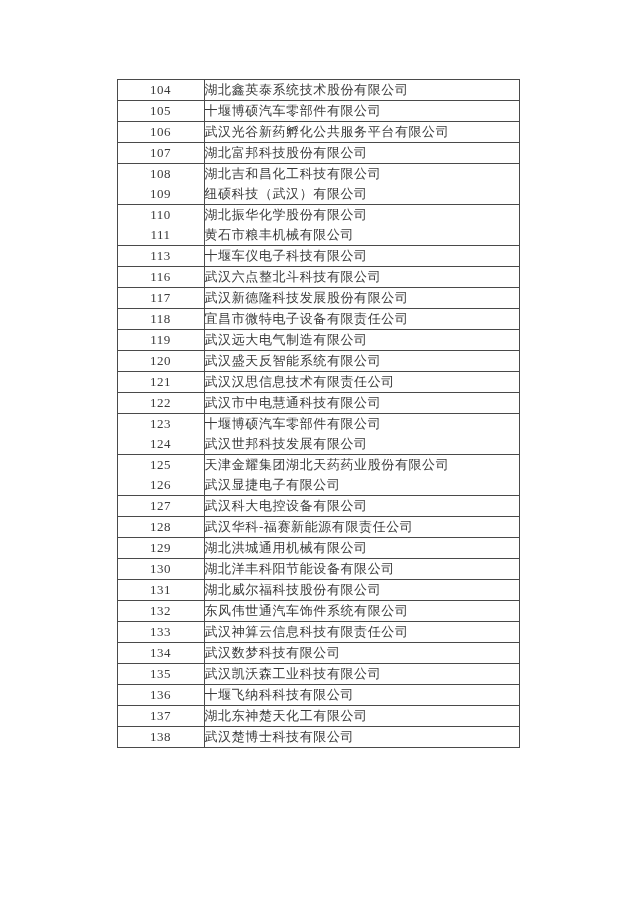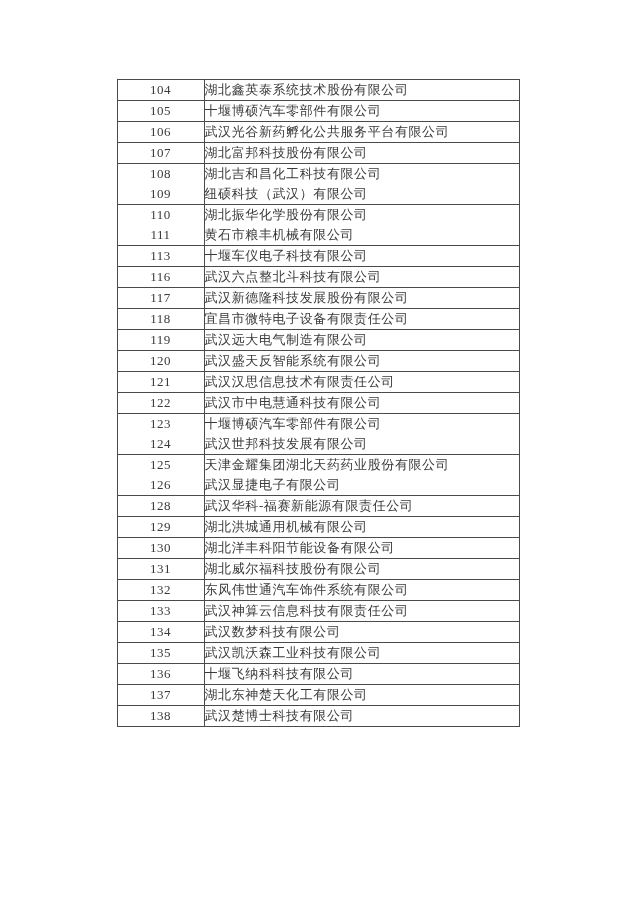--- a/index.html
+++ b/index.html
@@ -123,20 +123,24 @@
         </tr>
         <tr class="no-bottom">
           <td class="num-cell">125</td>
           <td class="name-cell">天津金耀集团湖北天药药业股份有限公司</td>
         </tr>
         <tr class="no-top">
           <td class="num-cell">126</td>
           <td class="name-cell">武汉显捷电子有限公司</td>
         </tr>
         <tr>
+          <td class="num-cell">127</td>
+          <td class="name-cell">武汉科大电控设备有限公司</td>
+        </tr>
+        <tr>
           <td class="num-cell">128</td>
           <td class="name-cell">武汉华科-福赛新能源有限责任公司</td>
         </tr>
         <tr>
           <td class="num-cell">129</td>
           <td class="name-cell">湖北洪城通用机械有限公司</td>
         </tr>
         <tr>
           <td class="num-cell">130</td>
           <td class="name-cell">湖北洋丰科阳节能设备有限公司</td>

